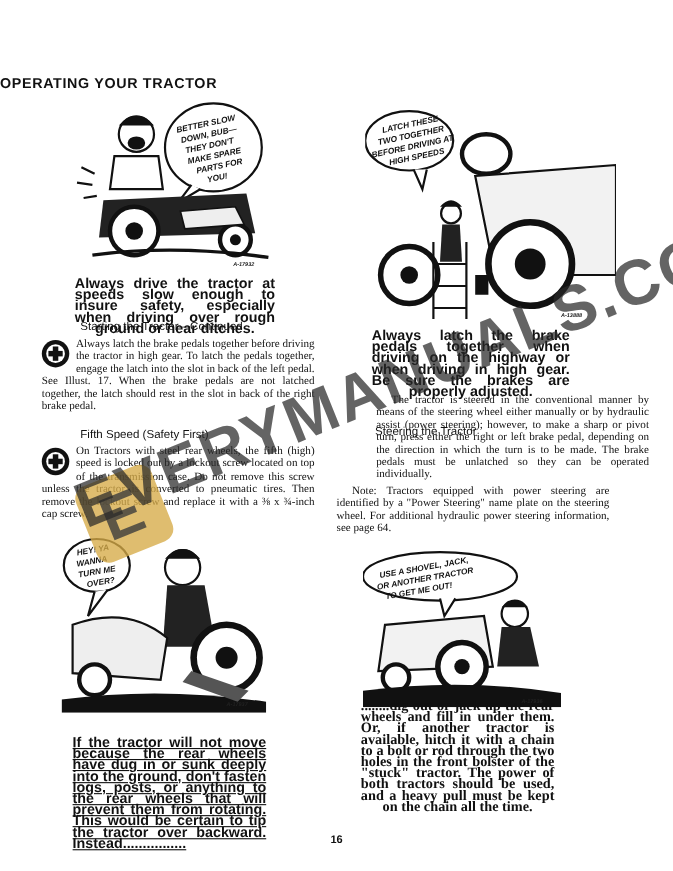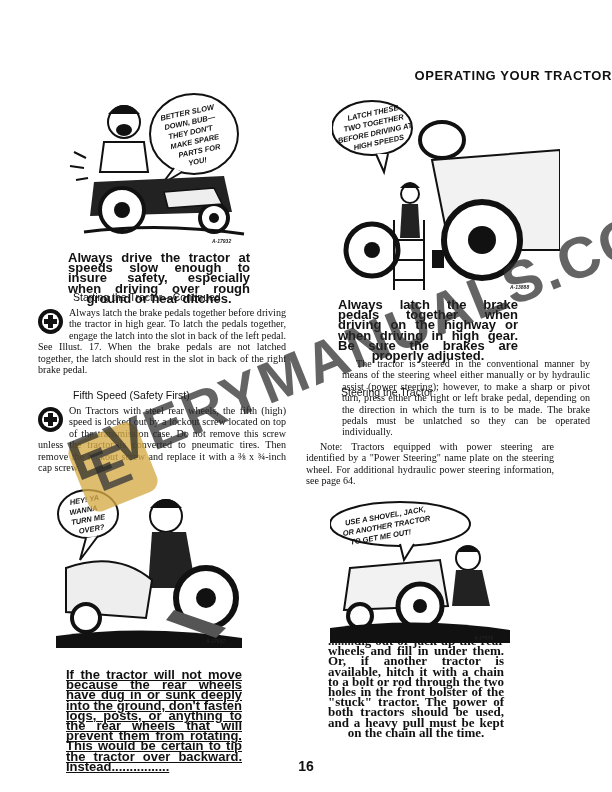--- a/index.html
+++ b/index.html
@@ -1,20 +1,20 @@
 <!DOCTYPE html>
 <html><head>
 <meta charset="utf-8">
 <style>
   * { margin: 0; padding: 0; box-sizing: border-box; }
   html, body { width: 612px; height: 792px; background: #ffffff; overflow: hidden; }
   body { position: relative; font-family: "Liberation Serif", serif; color: #111; }
 
   .page-title {
-    position: absolute; left: 0; top: 68px; width: 612px; text-align: right;
+    position: absolute; left: 0; top: 68px; width: 612px; text-align: left;
     font-family: "Liberation Sans", sans-serif; font-weight: bold; font-size: 13px;
     letter-spacing: 0.6px;
   }
 
   .illus { position: absolute; }
   .illus svg { width: 100%; height: 100%; display: block; }
   .fig-label {
     position: absolute; font-family: "Liberation Sans", sans-serif; font-style: italic;
     font-weight: bold; font-size: 5px; color: #222;
   }
@@ -46,21 +46,21 @@
   .cross-icon::before {
     content: ""; position: absolute; left: 4px; top: 4px; width: 17px; height: 17px;
     border-radius: 50%; background: #fff;
   }
   .cross-icon .bar-v, .cross-icon .bar-h { position: absolute; background: #111; }
   .cross-icon .bar-v { left: 10px; top: 6px; width: 5px; height: 13px; }
   .cross-icon .bar-h { left: 6px; top: 10px; width: 13px; height: 5px; }
 
   .page-number {
     position: absolute; left: 0; top: 758px; width: 612px; text-align: center;
-    font-family: "Liberation Sans", sans-serif; font-weight: bold; font-size: 14px;
+    font-family: "Liberation Sans", sans-serif; font-weight: bold; font-size: 10px;
   }
 
   .watermark {
     position: absolute; left: 60px; top: 330px; width: 520px; height: 110px;
     transform: rotate(-22deg); transform-origin: center;
     font-family: "Liberation Sans", sans-serif; font-weight: bold; font-size: 58px;
     color: rgba(40,40,40,0.72); letter-spacing: 2px; pointer-events: none;
     white-space: nowrap;
   }
   .wm-logo {

